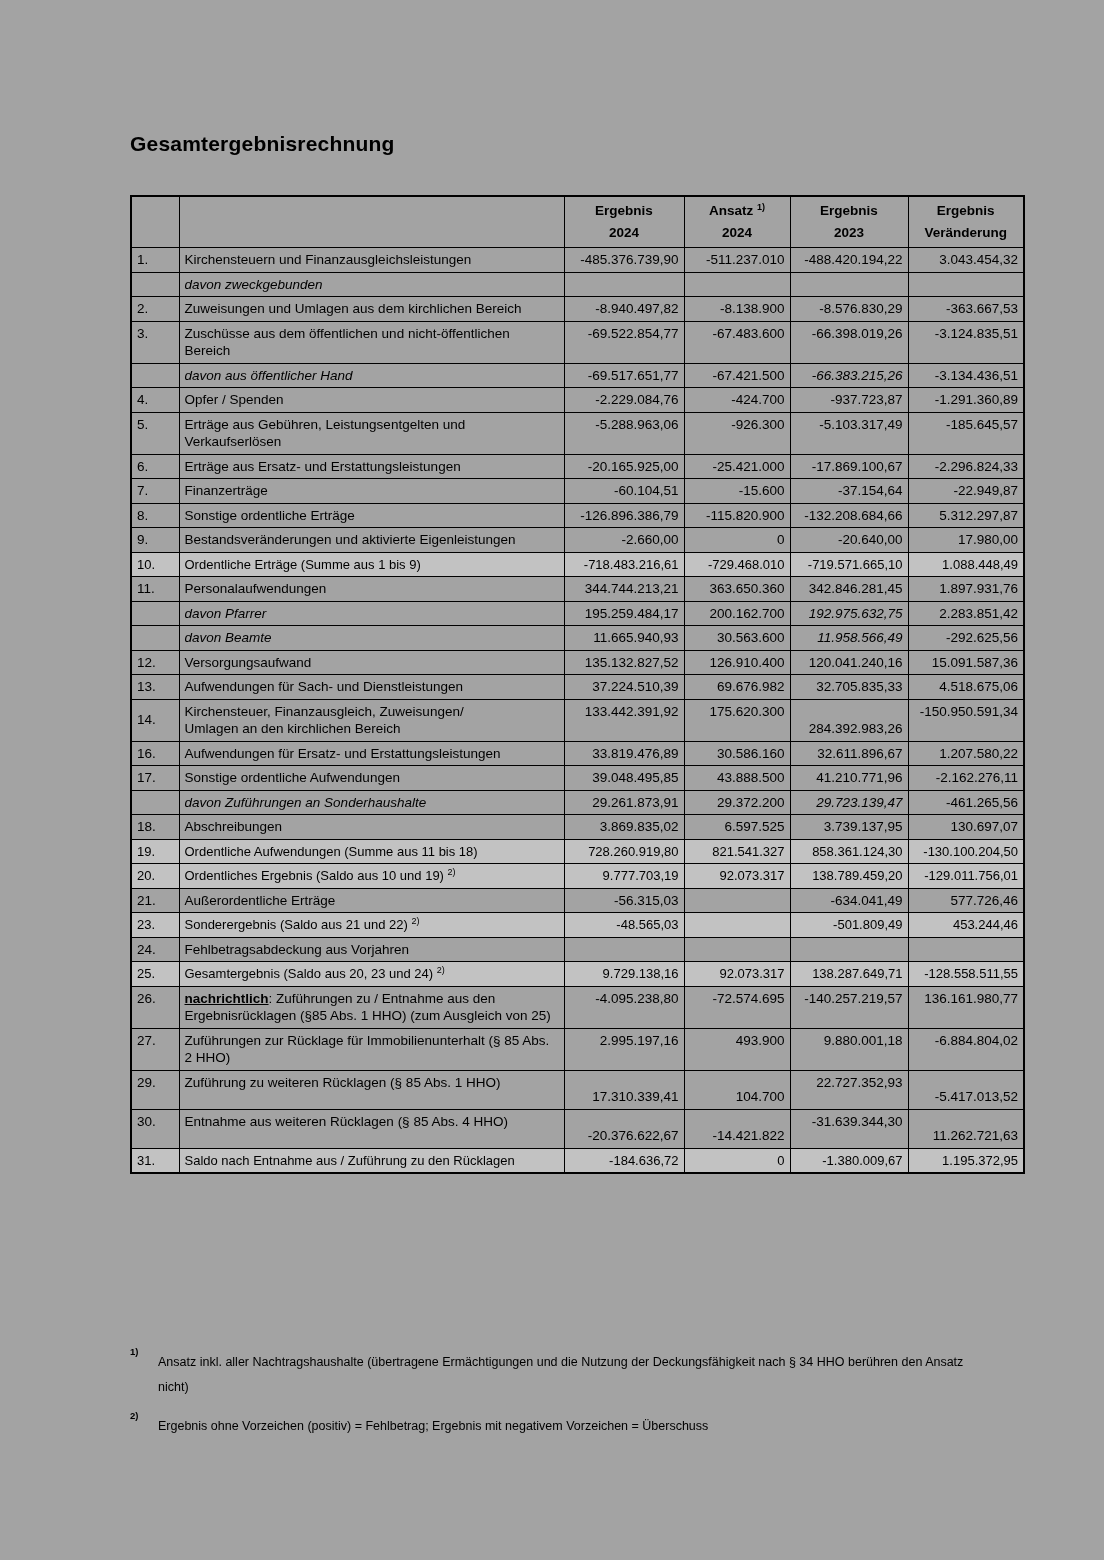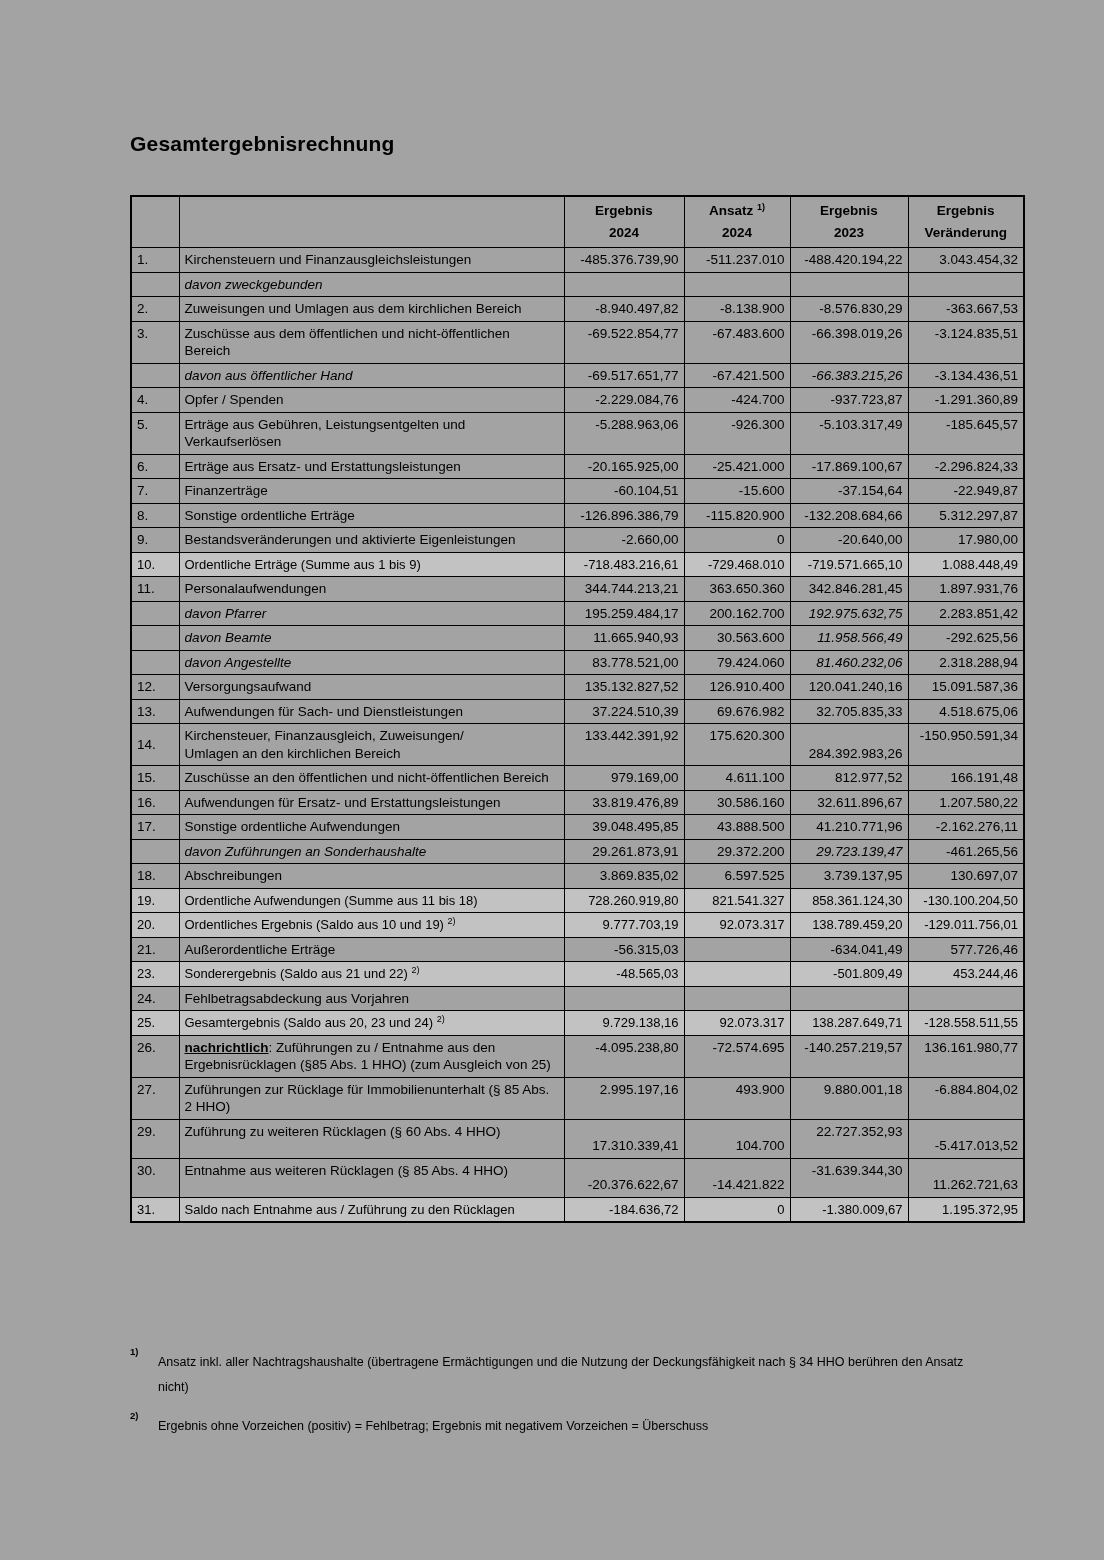--- a/index.html
+++ b/index.html
@@ -179,28 +179,20 @@
             <td class="c-val">2.283.851,42</td>
           </tr>
           <tr class="davon">
             <td class="c-num"></td>
             <td class="c-desc">davon Beamte</td>
             <td class="c-val">11.665.940,93</td>
             <td class="c-val">30.563.600</td>
             <td class="c-val it">11.958.566,49</td>
             <td class="c-val">-292.625,56</td>
           </tr>
-          <tr class="davon">
-            <td class="c-num"></td>
-            <td class="c-desc">davon Angestellte</td>
-            <td class="c-val">83.778.521,00</td>
-            <td class="c-val">79.424.060</td>
-            <td class="c-val it">81.460.232,06</td>
-            <td class="c-val">2.318.288,94</td>
-          </tr>
           <tr>
             <td class="c-num">12.</td>
             <td class="c-desc">Versorgungsaufwand</td>
             <td class="c-val">135.132.827,52</td>
             <td class="c-val">126.910.400</td>
             <td class="c-val">120.041.240,16</td>
             <td class="c-val">15.091.587,36</td>
           </tr>
           <tr>
             <td class="c-num">13.</td>
@@ -213,28 +205,20 @@
           <tr>
             <td class="c-num" style="vertical-align: middle;">14.</td>
             <td class="c-desc">Kirchensteuer, Finanzausgleich, Zuweisungen/
 Umlagen an den kirchlichen Bereich</td>
             <td class="c-val" style="vertical-align: top;">133.442.391,92</td>
             <td class="c-val" style="vertical-align: top;">175.620.300</td>
             <td class="c-val" style="vertical-align: bottom;">284.392.983,26</td>
             <td class="c-val" style="vertical-align: top;">-150.950.591,34</td>
           </tr>
           <tr>
-            <td class="c-num">15.</td>
-            <td class="c-desc">Zuschüsse an den öffentlichen und nicht-öffentlichen Bereich</td>
-            <td class="c-val" style="vertical-align: top;">979.169,00</td>
-            <td class="c-val" style="vertical-align: top;">4.611.100</td>
-            <td class="c-val" style="vertical-align: top;">812.977,52</td>
-            <td class="c-val" style="vertical-align: top;">166.191,48</td>
-          </tr>
-          <tr>
             <td class="c-num">16.</td>
             <td class="c-desc">Aufwendungen für Ersatz- und Erstattungsleistungen</td>
             <td class="c-val">33.819.476,89</td>
             <td class="c-val">30.586.160</td>
             <td class="c-val">32.611.896,67</td>
             <td class="c-val">1.207.580,22</td>
           </tr>
           <tr>
             <td class="c-num">17.</td>
             <td class="c-desc">Sonstige ordentliche Aufwendungen</td>
@@ -318,21 +302,21 @@
           <tr>
             <td class="c-num">27.</td>
             <td class="c-desc">Zuführungen zur Rücklage für Immobilienunterhalt (§ 85 Abs. 2 HHO)</td>
             <td class="c-val">2.995.197,16</td>
             <td class="c-val">493.900</td>
             <td class="c-val">9.880.001,18</td>
             <td class="c-val">-6.884.804,02</td>
           </tr>
           <tr class="tall">
             <td class="c-num">29.</td>
-            <td class="c-desc">Zuführung zu weiteren Rücklagen (§ 60 Abs. 4 HHO)</td>
+            <td class="c-desc">Zuführung zu weiteren Rücklagen (§ 85 Abs. 1 HHO)</td>
             <td class="c-val" style="vertical-align: bottom;">17.310.339,41</td>
             <td class="c-val" style="vertical-align: bottom;">104.700</td>
             <td class="c-val" style="vertical-align: top;">22.727.352,93</td>
             <td class="c-val" style="vertical-align: bottom;">-5.417.013,52</td>
           </tr>
           <tr class="tall">
             <td class="c-num">30.</td>
             <td class="c-desc">Entnahme aus weiteren Rücklagen (§ 85 Abs. 4 HHO)</td>
             <td class="c-val" style="vertical-align: bottom;">-20.376.622,67</td>
             <td class="c-val" style="vertical-align: bottom;">-14.421.822</td>

